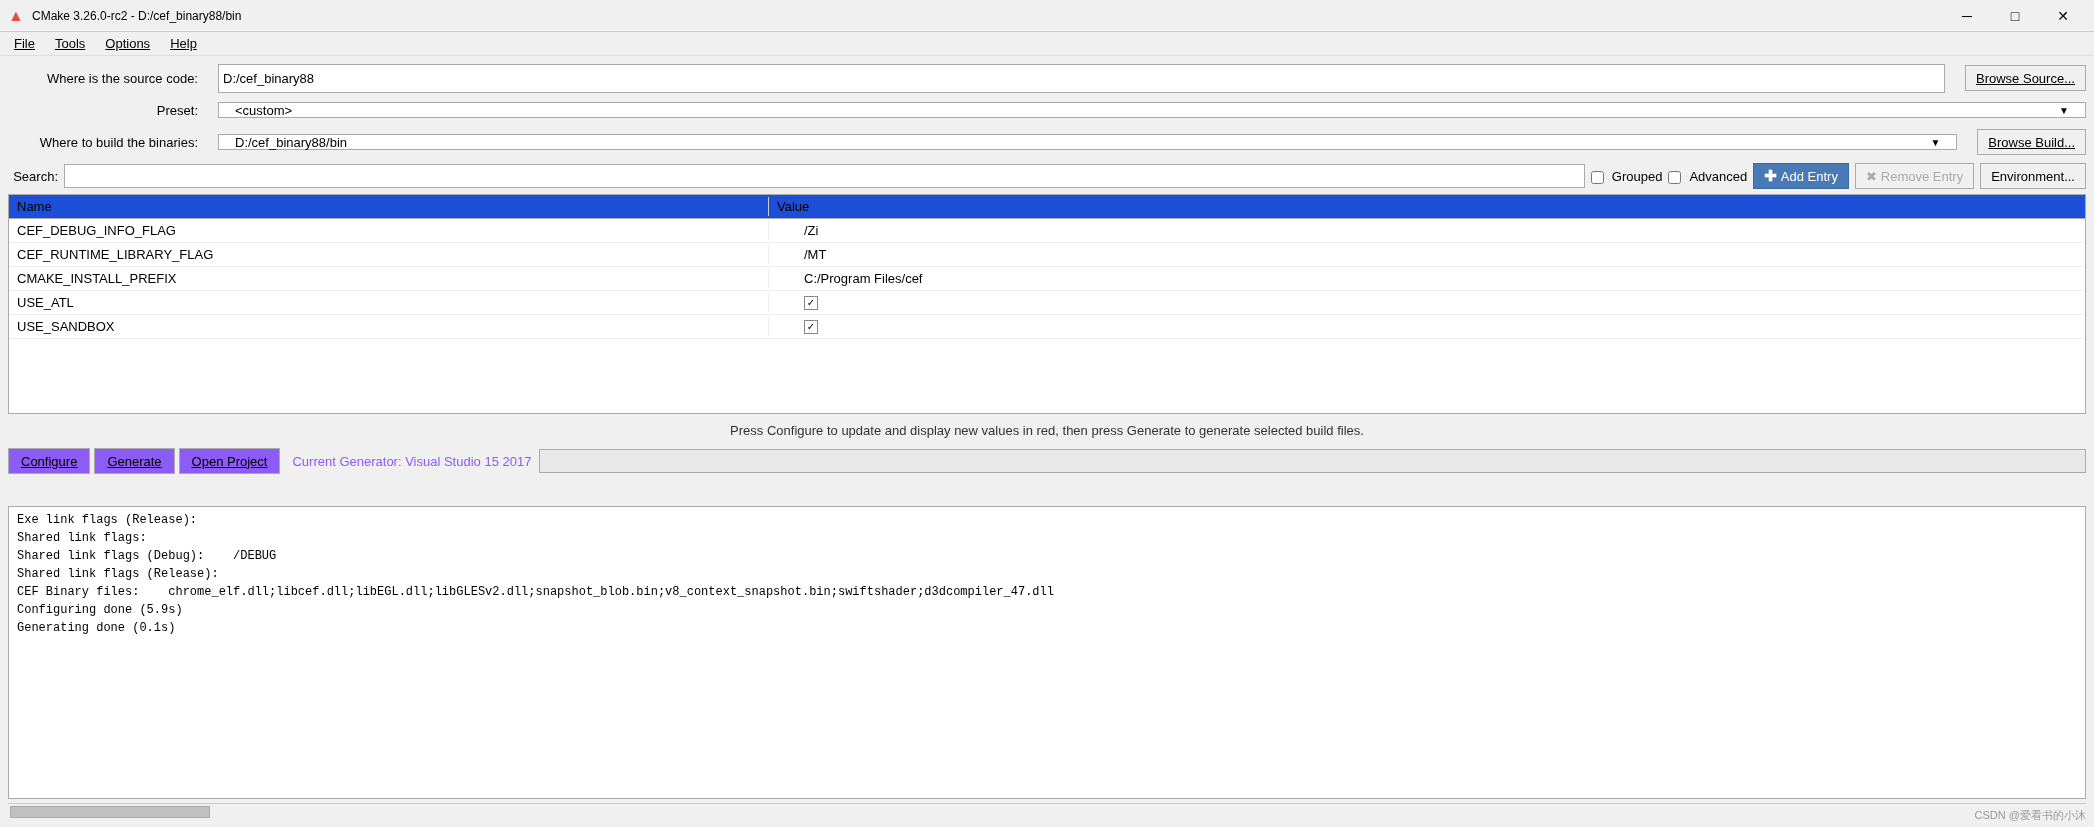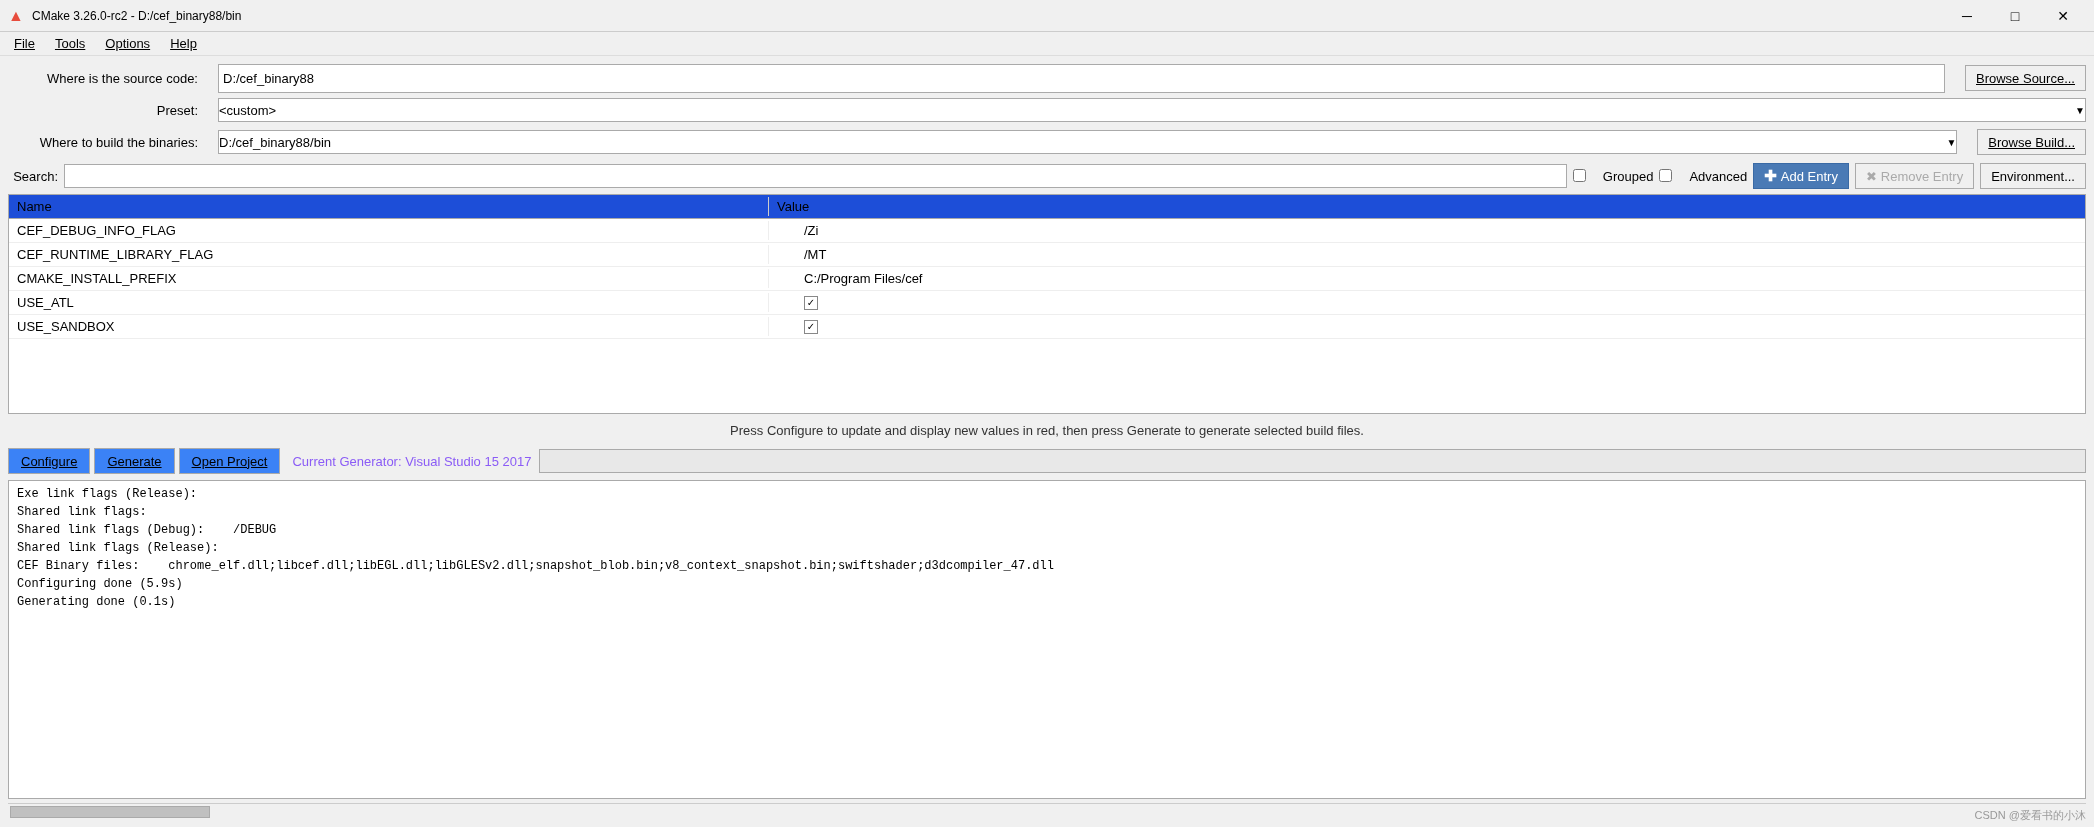--- a/index.html
+++ b/index.html
@@ -87,24 +87,24 @@
       flex: 1;
       height: 29px;
       border: 1px solid #aaa;
       background: white;
       padding: 2px 4px;
       font-size: 13px;
       font-family: inherit;
     }
     .dropdown-input {
       flex: 1;
-      height: 24px;
-      border: 1px solid #aaa;
-      background: white;
-      padding: 2px 0;
+      height: 16px;
+      border: 1px solid #aaa;
+      background: white;
+      padding: 2px 16px;
       font-size: 13px;
       font-family: inherit;
       display: flex;
       align-items: center;
       justify-content: space-between;
       cursor: pointer;
     }
     .browse-btn {
       height: 26px;
       padding: 2px 10px;
@@ -132,22 +132,22 @@
     .search-input {
       flex: 1;
       height: 24px;
       border: 1px solid #aaa;
       background: white;
       padding: 2px 4px;
       font-size: 13px;
     }
     .checkbox-group {
       display: flex;
-      align-items: flex-start;
-      gap: 17px;
+      align-items: flex-end;
+      gap: 8px;
       flex-shrink: 0;
     }
     .checkbox-label {
       font-size: 13px;
     }
 
     .toolbar-btn {
       height: 26px;
       padding: 2px 10px;
       border: 1px solid #aaa;
@@ -240,21 +240,21 @@
     .action-row {
       display: flex;
       align-items: center;
       gap: 4px;
       height: 30px;
     }
     .action-btn {
       height: 26px;
       padding: 2px 12px;
       border: 1px solid #aaa;
-      background: #3b82f6;
+      background: #8b5cf6;
       cursor: pointer;
       font-size: 13px;
       font-family: inherit;
       text-decoration: underline;
     }
     .generator-text {
       font-size: 13px;
       color: #8b5cf6;
       margin-left: 8px;
     }
@@ -271,20 +271,21 @@
       background: white;
       flex: 1;
       overflow-y: auto;
       overflow-x: auto;
       padding: 4px 8px;
       font-family: 'Courier New', Courier, monospace;
       font-size: 12px;
       line-height: 1.5;
       white-space: pre;
       min-height: 150px;
+      margin-top: 26px;
     }
 
     .scrollbar-x {
       height: 16px;
       background: #f0f0f0;
       border-top: 1px solid #ccc;
       display: flex;
       align-items: center;
     }
     .scrollbar-thumb {

